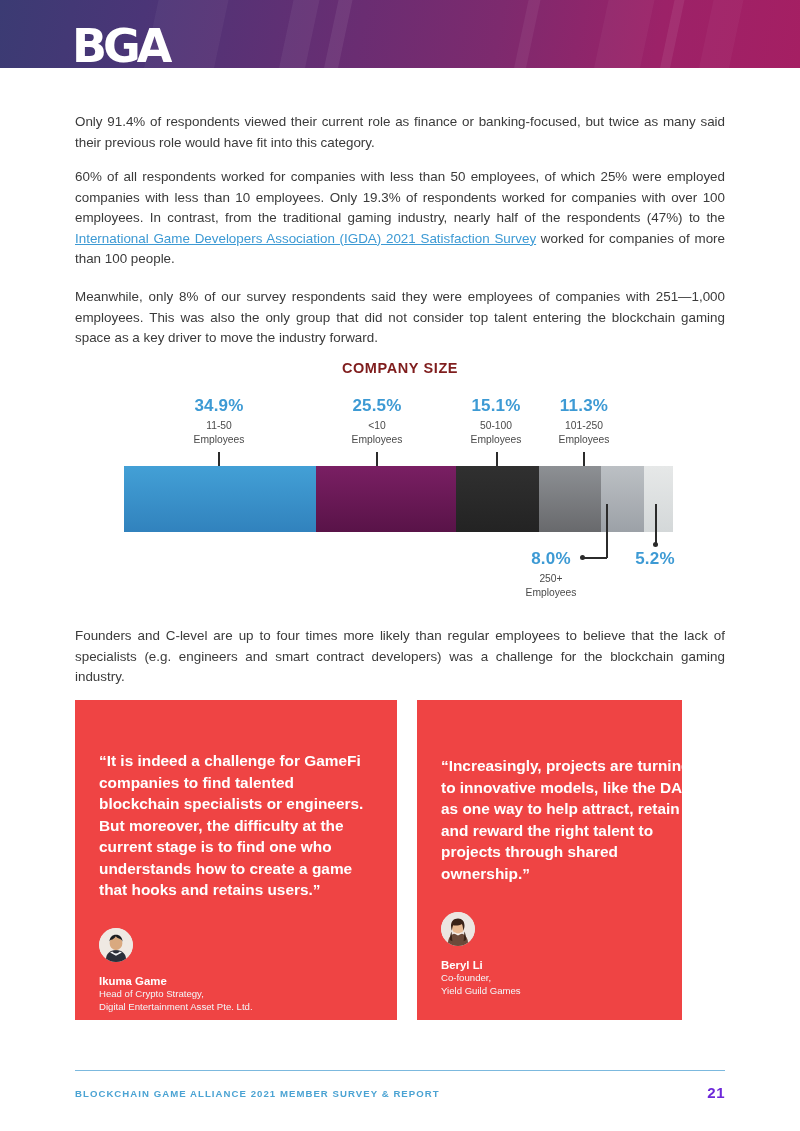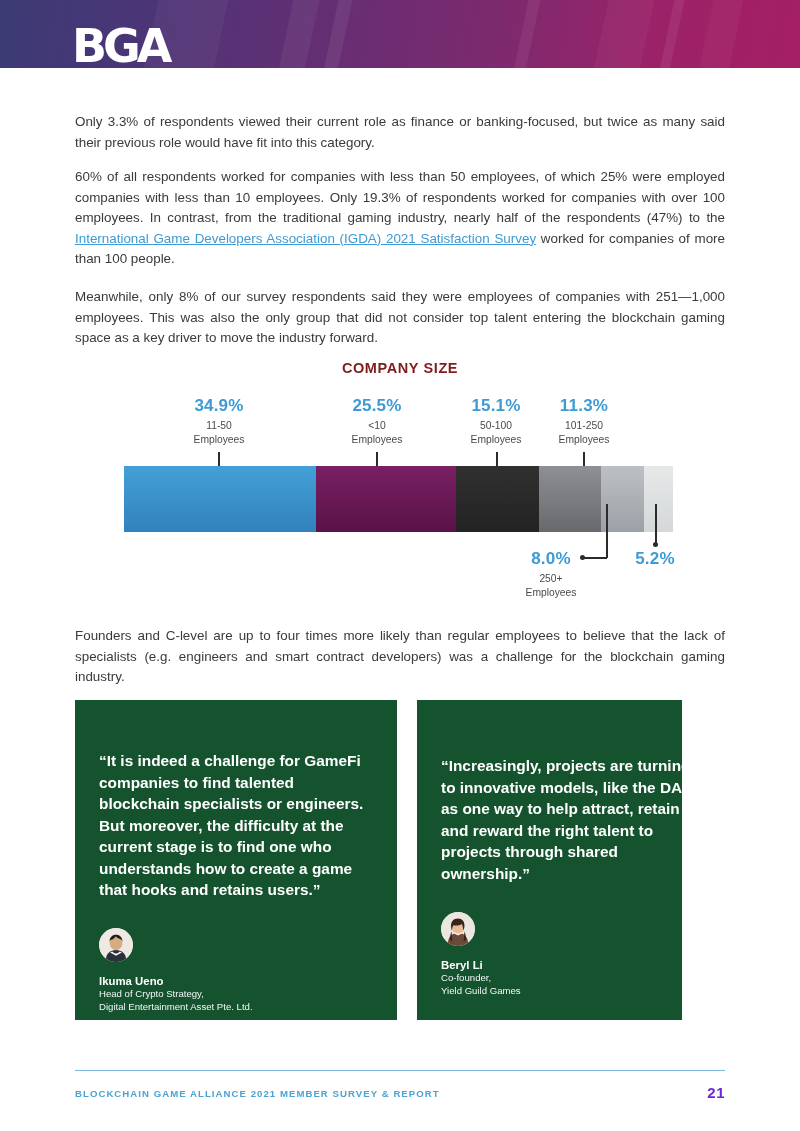--- a/index.html
+++ b/index.html
@@ -108,21 +108,21 @@
   }
   .dot {
     position:absolute;
     width:5px; height:5px; border-radius:50%;
     background:#2b2b2b;
   }
 
   
   .card {
     position:absolute;
-    background:#14532d;
+    background:#ef4444;
   }
   .card.left  { left:75px;  top:700px; width:322px; height:320px; }
   .card.right { left:417px; top:700px; width:265px; height:320px; }
   .quote {
     position:absolute;
     color:#ffffff;
     font-weight:700;
     font-size:15.4px;
     line-height:21.5px;
     font-family:"Liberation Sans", sans-serif;
@@ -180,21 +180,21 @@
   <div class="sheen s3"></div>
   <div class="sheen s4"></div>
   <div class="sheen s5"></div>
   <div class="sheen s6"></div>
   <div class="sheen s7"></div>
   <div class="logo">BGA</div>
 </div>
 
 <div class="content">
 
-  <p class="body p1">Only 3.3% of respondents viewed their current role as finance or banking-focused, but twice as many said their previous role would have fit into this category.</p>
+  <p class="body p1">Only 91.4% of respondents viewed their current role as finance or banking-focused, but twice as many said their previous role would have fit into this category.</p>
 
   <p class="body p2"><span>60% of all respondents worked for companies with less than 50 employees, of which 25% were employed companies with less than 10 employees. Only 19.3% of respondents worked for companies with over 100 employees. In contrast, from the traditional gaming industry, nearly half of the respondents (47%) to the </span><a class="inline-link" href="#">International Game Developers Association (IGDA) 2021 Satisfaction Survey</a><span> worked for companies of more than 100 people.</span></p>
 
   <p class="body p3">Meanwhile, only 8% of our survey respondents said they were employees of companies with 251—1,000 employees. This was also the only group that did not consider top talent entering the blockchain gaming space as a key driver to move the industry forward.</p>
 
   <div class="chart">
     <div class="chart-title">COMPANY SIZE</div>
 
     <div class="callout" style="left:160px; top:396px; width:118px;">
       <div class="pct">34.9%</div>
@@ -267,21 +267,21 @@
       <div class="avatar">
         <svg viewBox="0 0 34 34" width="34" height="34" aria-hidden="true">
           <circle cx="17" cy="17" r="17" fill="#efe9e3"></circle>
           <path d="M17 22c-6 0-10 4-10 9v3h20v-3c0-5-4-9-10-9z" fill="#2a2f3a"></path>
           <ellipse cx="17" cy="15" rx="6.4" ry="7.2" fill="#d9a97f"></ellipse>
           <path d="M10.4 14.4c0-5 2.8-7.6 6.6-7.6s6.6 2.6 6.6 7.6c0-2.2-1.6-3.2-3-3.6-1.8-.5-3.2-1.6-3.8-2.6-.9 1.9-3 3.2-4.6 3.6-1.2.3-1.8 1.2-1.8 2.6z" fill="#1d1d22"></path>
           <path d="M13.2 23.4c1.1 1.3 2.4 2 3.8 2s2.7-.7 3.8-2l2.1 1.1-5.9 3.3-5.9-3.3z" fill="#f1f3f5"></path>
         </svg>
       </div>
       <div class="attrib-text">
-        <div class="attrib-name">Ikuma Ueno</div>
+        <div class="attrib-name">Ikuma Game</div>
         <div class="attrib-role">Head of Crypto Strategy,</div>
         <div class="attrib-role">Digital Entertainment Asset Pte. Ltd.</div>
       </div>
     </div>
   </div>
 
   <div class="card right">
     <div class="quote">“Increasingly, projects are turning to innovative models, like the DAO, as one way to help attract, retain and reward the right talent to projects through shared ownership.”</div>
     <div class="attrib">
       <div class="avatar">

